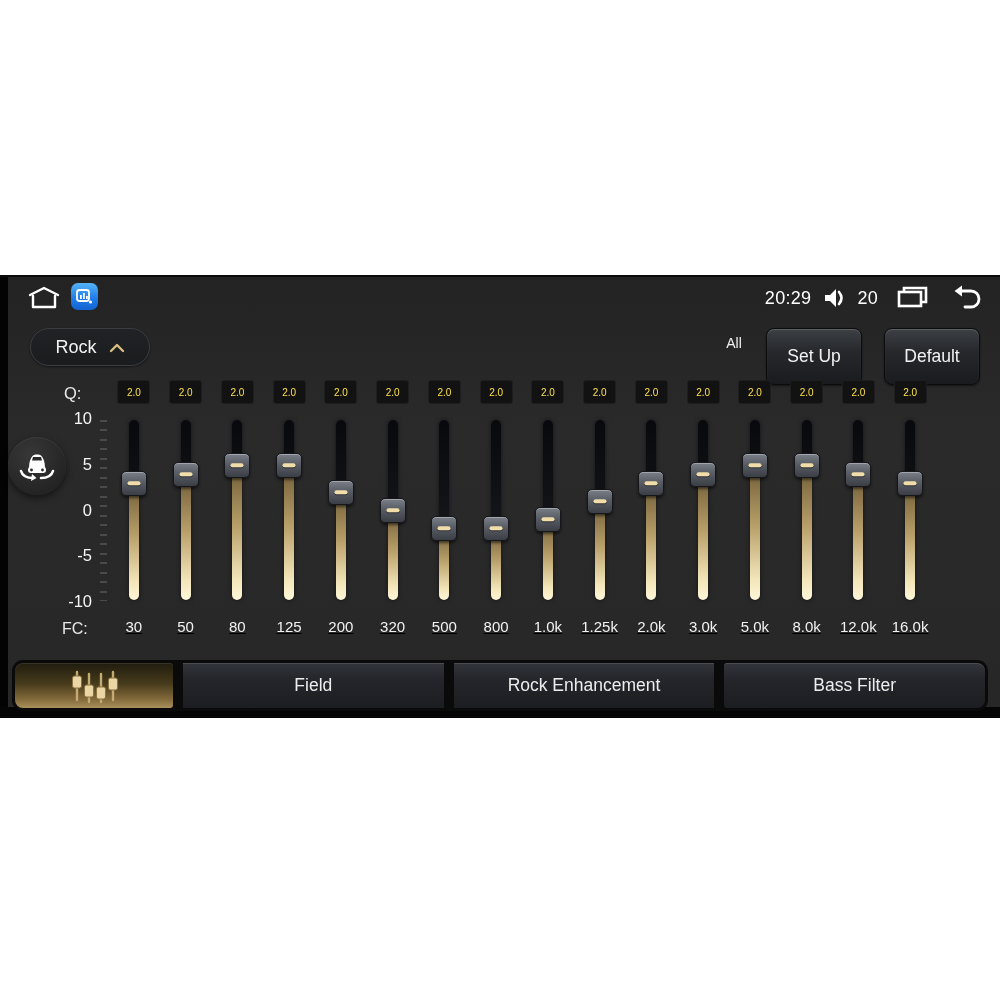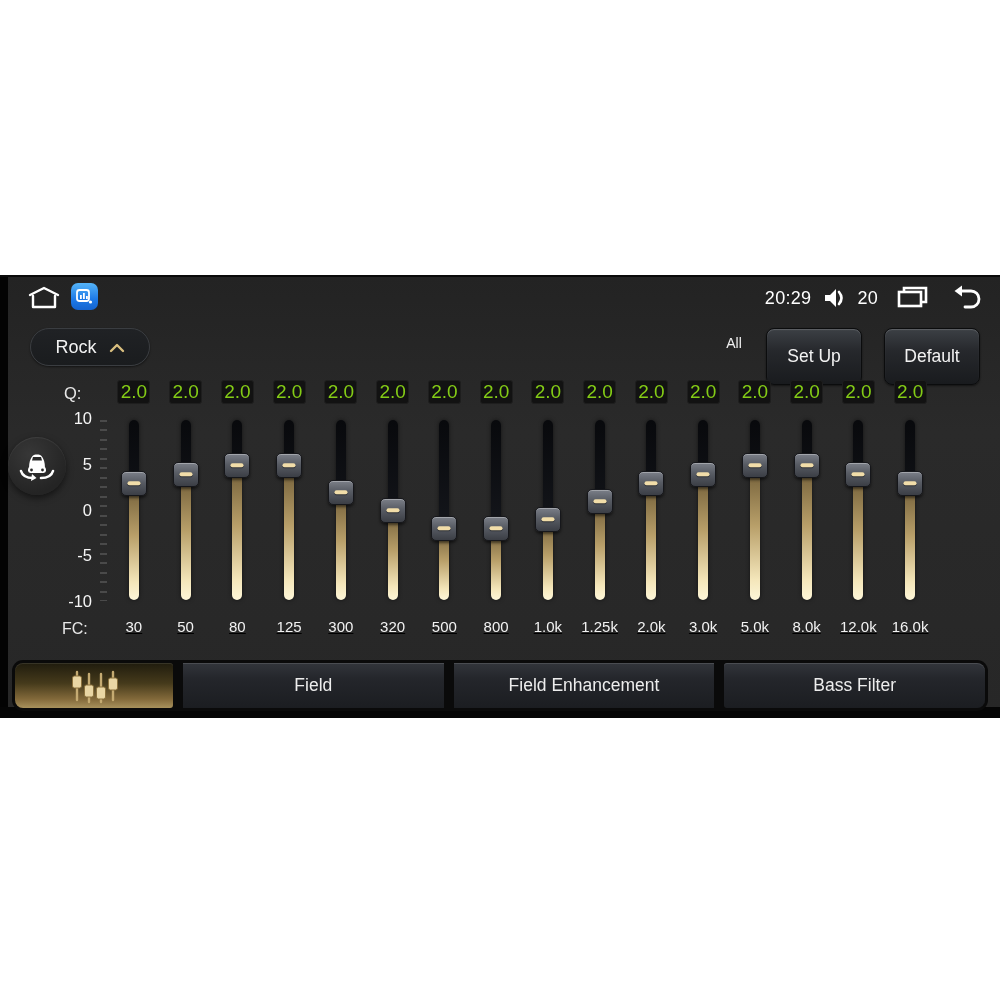--- a/index.html
+++ b/index.html
@@ -46,21 +46,21 @@
   }
   .setup-btn{left:766px;}
   .default-btn{left:884px;}
 
   
   .q-label{position:absolute;left:64px;top:107px;color:#e8e8e8;font-size:16.5px;}
   .q-row{position:absolute;left:108px;top:103px;width:828px;display:flex;}
   .q-row .cell{width:51.75px;display:flex;justify-content:center;}
   .q-box{
     width:31px;height:22px;background:#121212;border-radius:3px;border:1px solid #1e1e1e;
-    color:#84cc16;font-size:19px;display:flex;align-items:center;justify-content:center;cursor:pointer;
+    color:#fde047;font-size:10px;display:flex;align-items:center;justify-content:center;cursor:pointer;
   }
 
   
   .scale{
     position:absolute;left:46px;top:132px;width:46px;height:202px;
     display:flex;flex-direction:column;justify-content:space-between;align-items:flex-end;
     color:#f5f5f5;font-size:16.5px;
   }
   .ticks{
     position:absolute;left:100px;top:143px;width:7px;height:181px;
@@ -345,21 +345,21 @@
         <div class="handle" style="top: 50.5px;"></div>
       </div>
     </div>
 
   <span class="fc-label">FC:</span>
   <div class="fc-row" id="fc-row">
       <div class="cell">30</div>
       <div class="cell">50</div>
       <div class="cell">80</div>
       <div class="cell">125</div>
-      <div class="cell">300</div>
+      <div class="cell">200</div>
       <div class="cell">320</div>
       <div class="cell">500</div>
       <div class="cell">800</div>
       <div class="cell">1.0k</div>
       <div class="cell">1.25k</div>
       <div class="cell">2.0k</div>
       <div class="cell">3.0k</div>
       <div class="cell">5.0k</div>
       <div class="cell">8.0k</div>
       <div class="cell">12.0k</div>
@@ -382,19 +382,19 @@
       <rect x="29.5" y="20" width="9" height="12" rx="2"></rect>
       <rect x="41.5" y="11" width="9" height="12" rx="2"></rect>
     </g>
   </svg>
 </span>
       </button>
       <button class="tab">
         <span>Field</span>
       </button>
       <button class="tab">
-        <span>Field Enhancement</span>
+        <span>Rock Enhancement</span>
       </button>
       <button class="tab">
         <span>Bass Filter</span>
       </button>
     </div>
 </div>
 
 </body></html>

